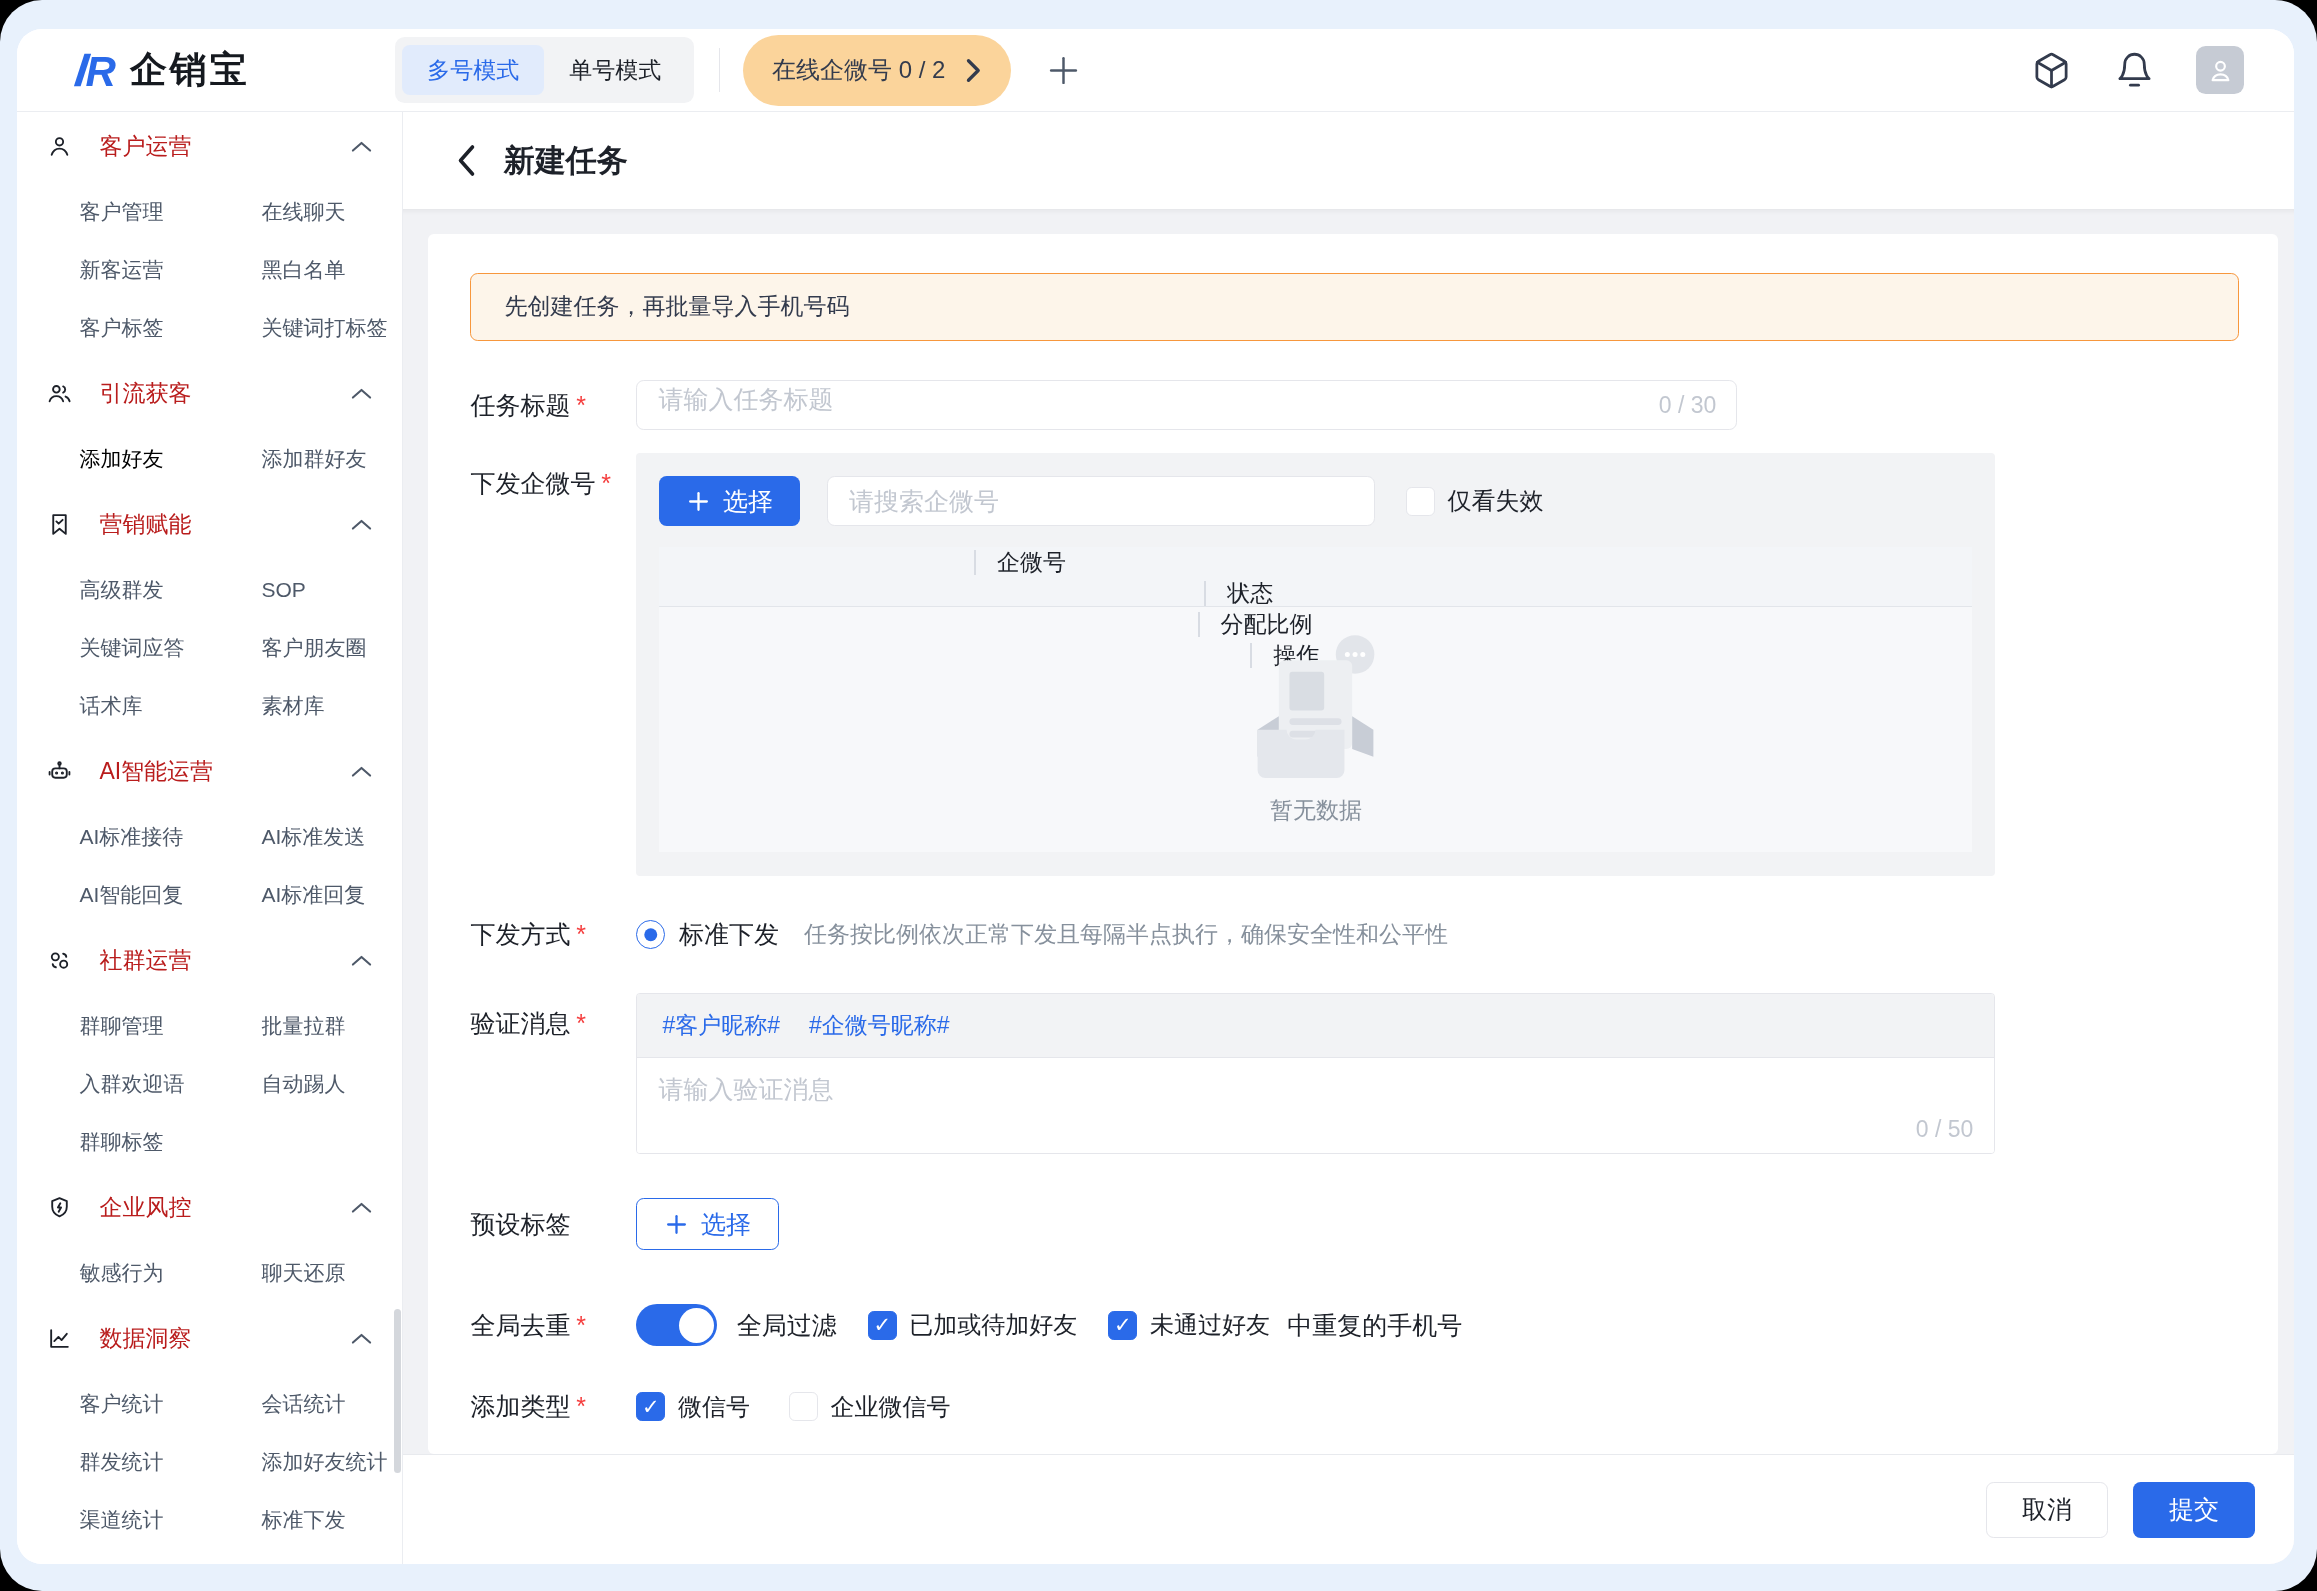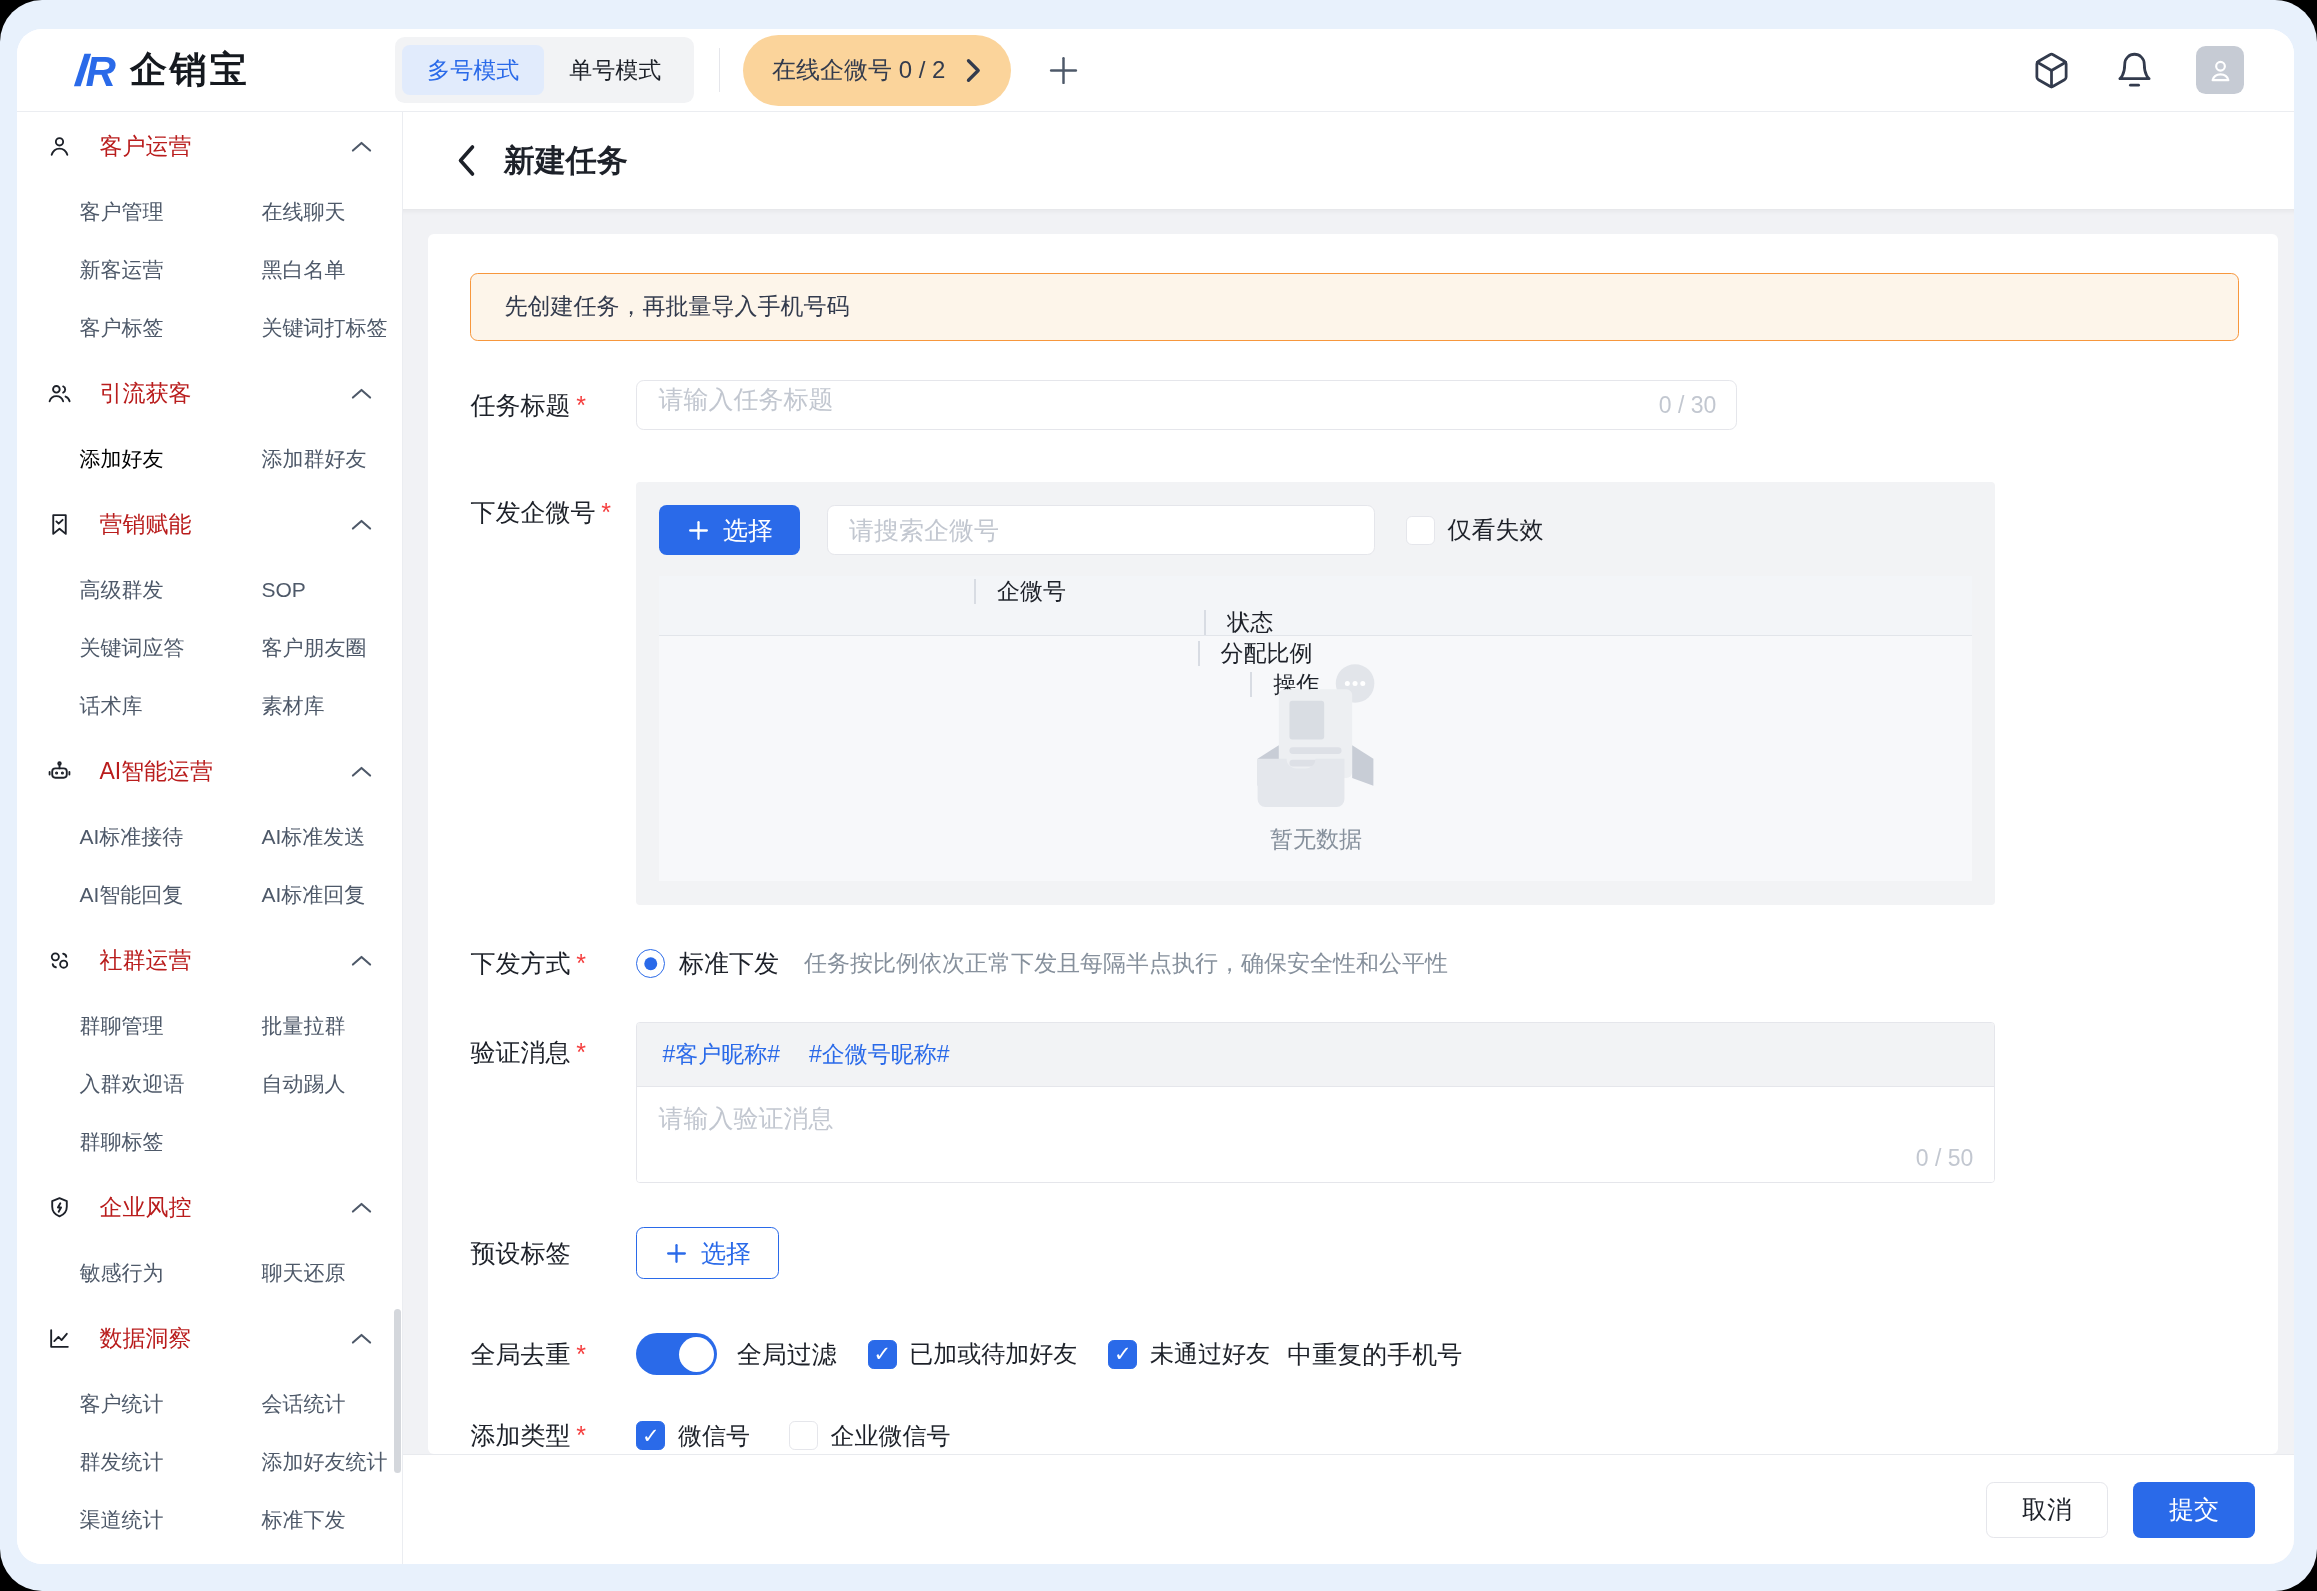--- a/index.html
+++ b/index.html
@@ -54,21 +54,21 @@
   .form-row.top { align-items:flex-start; }
   .form-label { width:166px; flex:none; font-size:25px; color:#1D2129; }
   .form-row.top .form-label { padding-top:13.5px; }
   .req { color:#F53F3F; margin-left:5.8px; }
 
   .input-wrap { position:relative; width:1101px; }
   .text-input { width:100%; height:50px; border:1px solid #E5E6EB; border-radius:7.7px; background:#fff; font-size:25px; color:#1D2129; padding:0 145px 12px 21px; outline:none; }
   .text-input::placeholder { color:#C2C7D0; }
   .counter { position:absolute; right:21px; top:50%; transform:translateY(-50%); font-size:23px; color:#C2C7D0; }
 
-  .mb42 { margin-bottom:52px; }
+  .mb42 { margin-bottom:23px; }
   .mb44 { margin-bottom:42px; }
   .mb46 { margin-bottom:44px; }
   .mb56 { margin-bottom:54px; }
 
   
   .panel { width:1359px; height:423px; background:#F2F3F5; border-radius:3.9px; padding:23px; }
   .panel-controls { display:flex; align-items:center; }
   .btn-primary { height:50px; padding:0 27px; background:#2A6AE9; color:#fff; font-size:25px; border:none; border-radius:7.7px; display:flex; align-items:center; gap:11.6px; cursor:pointer; }
   .search-input { margin-left:27px; width:548px; height:50px; border:1px solid #E5E6EB; border-radius:7.7px; font-size:25px; padding:0 21px; outline:none; background:#fff; color:#1D2129; }
   .search-input::placeholder { color:#C2C7D0; }

